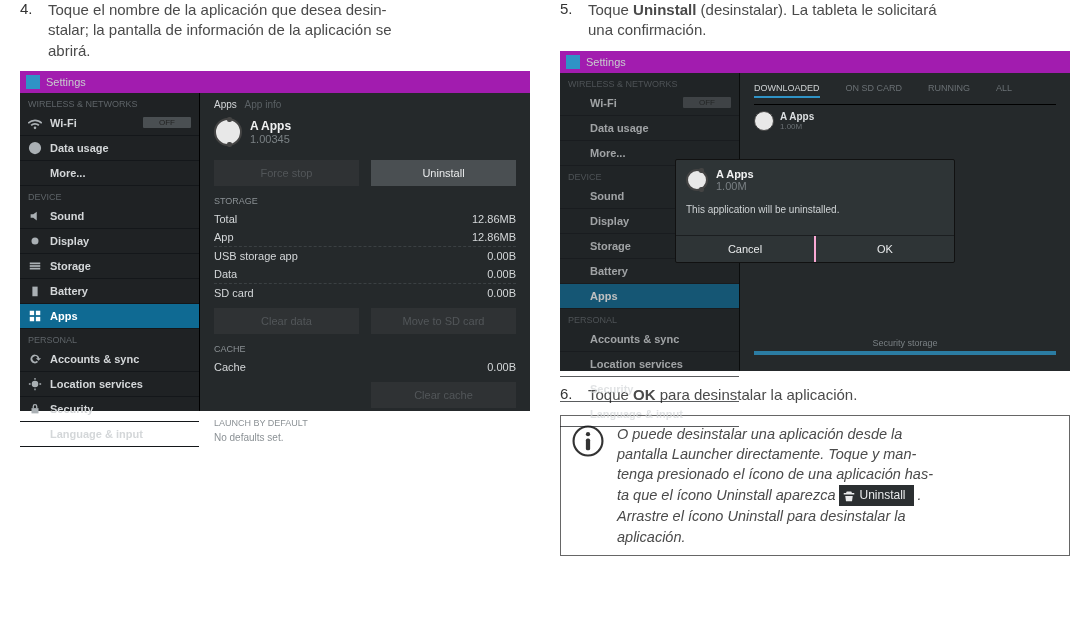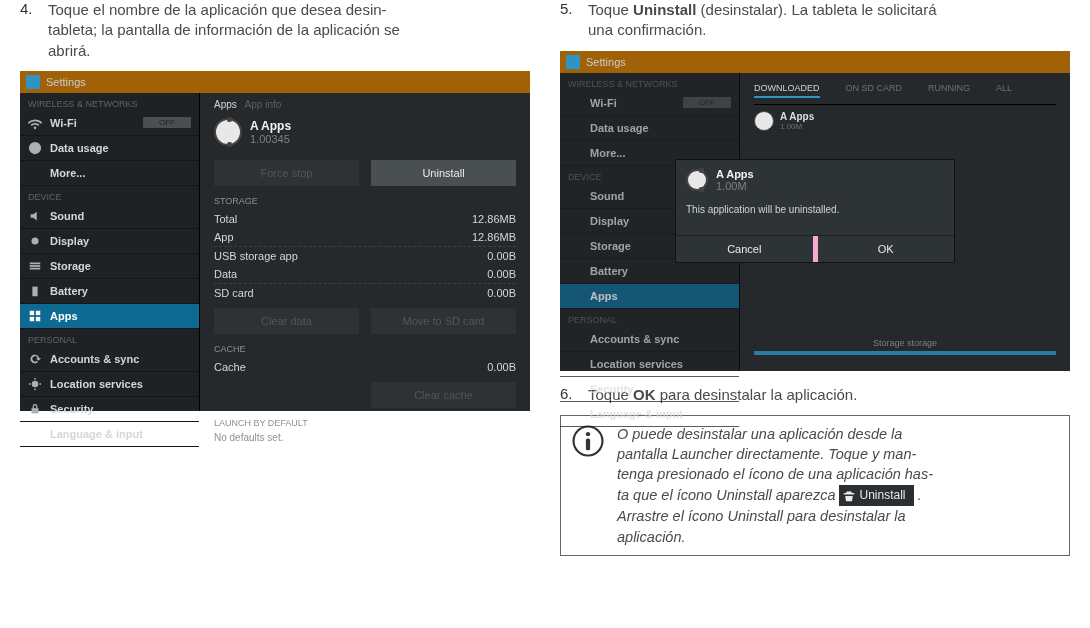--- a/index.html
+++ b/index.html
@@ -10,21 +10,21 @@
   .step { display: flex; margin-bottom: 10px; }
   .stepnum { width: 28px; flex-shrink: 0; font-size: 15px; }
   .steptxt { font-size: 15px; color: #4a4a4a; line-height: 1.35; }
   .steptxt b { font-weight: bold; }
 
   
   .shot { width: 100%; background:#25292b; position:relative; margin-top:8px; }
   .shot1 { height: 340px; }
   .shot2 { height: 320px; }
 
-  .titlebar { height: 22px; background:#a16207; display:flex; align-items:center; padding:0 6px; }
+  .titlebar { height: 22px; background:#a21caf; display:flex; align-items:center; padding:0 6px; }
   .titlebar .sq { width:14px; height:14px; background:#2f93c6; margin-right:6px; }
   .titlebar .t { color:#c9ccce; font-size:11px; }
 
   .shotbody { display:flex; height: calc(100% - 22px); }
   .sidebar { width: 180px; background:#1f2224; border-right:1px solid #000; }
   .shdr { color:#5e6468; font-size:9px; padding:6px 8px 2px; }
   .srow { display:flex; align-items:center; padding:5px 8px; border-bottom:1px solid #14171a; }
   .sico { width:14px; height:14px; margin-right:8px; display:flex; align-items:center; justify-content:center; }
   .sico-placeholder { fill:#aab0b4; }
   .slabel { color:#d4d7d9; font-size:11px;font-weight:bold; }
@@ -62,21 +62,21 @@
   .underline { height:1px; background:#000; margin-bottom:6px; }
   .smallapp { display:flex; align-items:center; gap:6px; }
   .smallapp .ico { width:20px; height:20px; background:#e8e8e8; border-radius:50%; border:1.5px solid #444; }
   .smallapp .nm { color:#dcdfe1; font-size:10px; font-weight:bold; }
   .smallapp .siz { color:#6a7074; font-size:8px; }
 
   .dlg { position:absolute; left:50%; top:50%; transform:translate(-50%,-50%); width:280px; background:#2e3436; border:1px solid #111; border-radius:2px; z-index:5; }
   .dlg .dhdr { display:flex; align-items:center; gap:8px; padding:8px 10px; }
   .dlg .dmsg { color:#cfd3d5; font-size:10px; padding:4px 10px 20px; }
   .dlg .dbtns { display:flex; border-top:1px solid #1b1e20; }
-  .dlg .dbtn { flex:1; text-align:center; color:#e9ebec; font-size:11px; padding:7px 0; border-right:5px solid #f9a8d4; }
+  .dlg .dbtn { flex:1; text-align:center; color:#e9ebec; font-size:11px; padding:7px 0; border-right:2px solid #f9a8d4; }
   .dlg .dbtn:last-child { border-right:none; }
   .storagebar { position:absolute; left:14px; right:14px; bottom:16px; }
   .sblabel { color:#7a8084; font-size:9px; text-align:center; margin-bottom:3px; }
   .sbbar { height:4px; background:#2b7ca3; }
 
   
   .tip { border:1px solid #666; margin-top:10px; padding:8px 10px; display:flex; gap:12px; }
   .tip .iico { width:34px; height:34px; flex-shrink:0; }
   .tip .ttxt { font-style:italic; font-size:14.5px; color:#4a4a4a; line-height:1.4; }
   .unbadge { display:inline-flex; align-items:center; background:#2b2f31; color:#e9ebec; font-size:12px; padding:2px 8px 2px 4px; font-style:normal; gap:4px; vertical-align:middle; }
@@ -85,21 +85,21 @@
 </head>
 <body>
 
 <div class="page">
 
   <div class="col">
     <div class="step">
       <div class="stepnum">4.</div>
       <div class="steptxt">
         <span>Toque el nombre de la aplicación que desea desin-</span><br>
-        <span>tableta; la pantalla de información de la aplicación se</span><br>
+        <span>stalar; la pantalla de información de la aplicación se</span><br>
         <span>abrirá.</span>
       </div>
     </div>
 
     <div class="shot shot1">
       <div class="titlebar">
         <div class="sq"></div>
         <div class="t">Settings</div>
       </div>
       <div class="shotbody">
@@ -343,21 +343,21 @@
           <div class="underline"></div>
           <div class="smallapp">
             <div class="ico"></div>
             <div>
               <div class="nm">A Apps</div>
               <div class="siz">1.00M</div>
             </div>
           </div>
 
           <div class="storagebar">
-            <div class="sblabel">Storage storage</div>
+            <div class="sblabel">Security storage</div>
             <div class="sbbar"></div>
           </div>
         </div>
       </div>
 
       <div class="dlg">
         <div class="dhdr">
           <div class="appico" style="width:22px;height:22px"></div>
           <div>
             <div class="appname" style="font-size:11px">A Apps</div>

